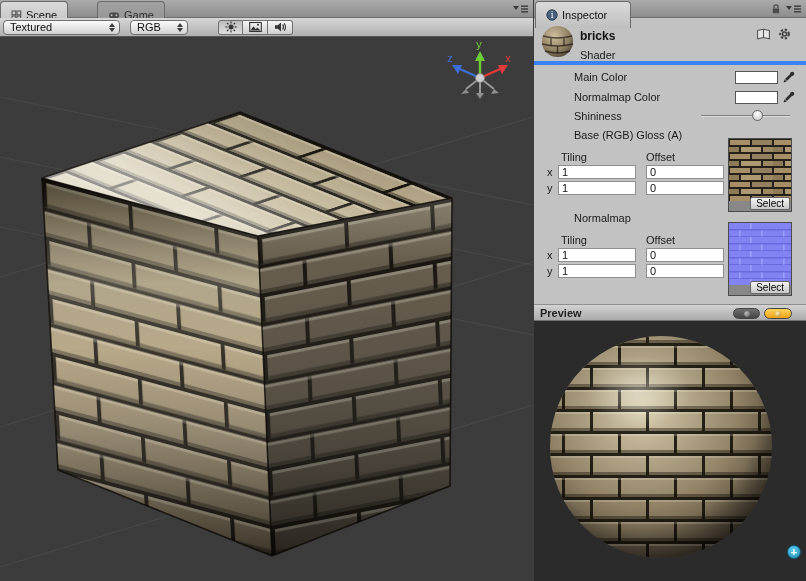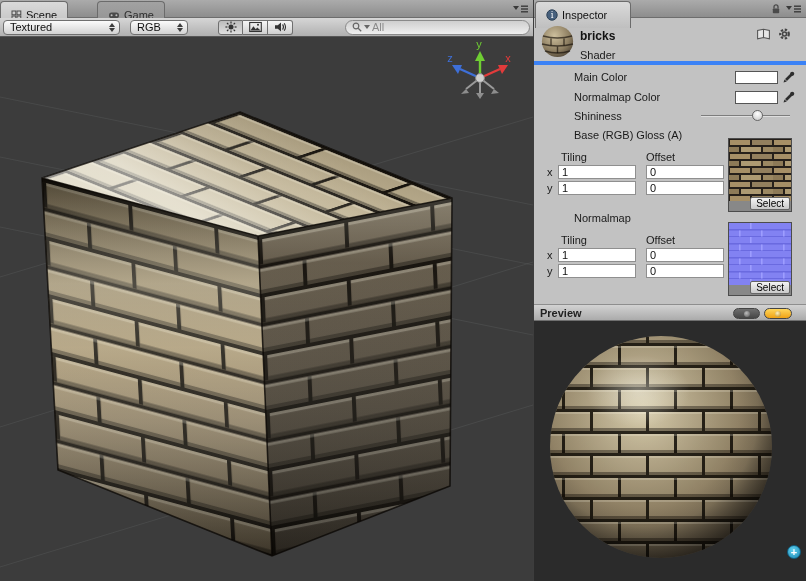--- a/index.html
+++ b/index.html
@@ -157,28 +157,20 @@
             <circle cx="9" cy="3.8" r="1" fill="#333"></circle>
           </svg>
         </button>
         <button>
           <svg width="13" height="12" viewBox="0 0 13 12">
             <path d="M1,4.2 H3.8 L7,1.6 V10.4 L3.8,7.8 H1 Z" fill="#333"></path>
             <path d="M8.6,3.4 Q10.4,6 8.6,8.6" fill="none" stroke="#333" stroke-width="1.1"></path>
             <path d="M10.2,2.2 Q12.8,6 10.2,9.8" fill="none" stroke="#333" stroke-width="1.1"></path>
           </svg>
         </button>
-      </div>
-      <div class="search">
-        <svg width="10" height="10" viewBox="0 0 10 10">
-          <circle cx="4" cy="4" r="2.8" fill="none" stroke="#666" stroke-width="1.2"></circle>
-          <line x1="6.2" y1="6.2" x2="9.2" y2="9.2" stroke="#666" stroke-width="1.3"></line>
-        </svg>
-        <i class="tri-dn" style="border-top-color:#666;"></i>
-        <input type="text" placeholder="All" style="">
       </div>
     </div>
 
     <div class="viewport">
       <svg width="533" height="544" viewBox="0 0 533 544">
         <defs>
           <g id="btile">
             <rect x="0" y="0" width="86" height="4" fill="rgba(12,9,4,0.93)"></rect>
             <rect x="0" y="4" width="4" height="25" fill="rgba(12,9,4,0.93)"></rect>
             <rect x="4" y="4" width="82" height="3" fill="rgba(255,250,230,0.26)"></rect>

